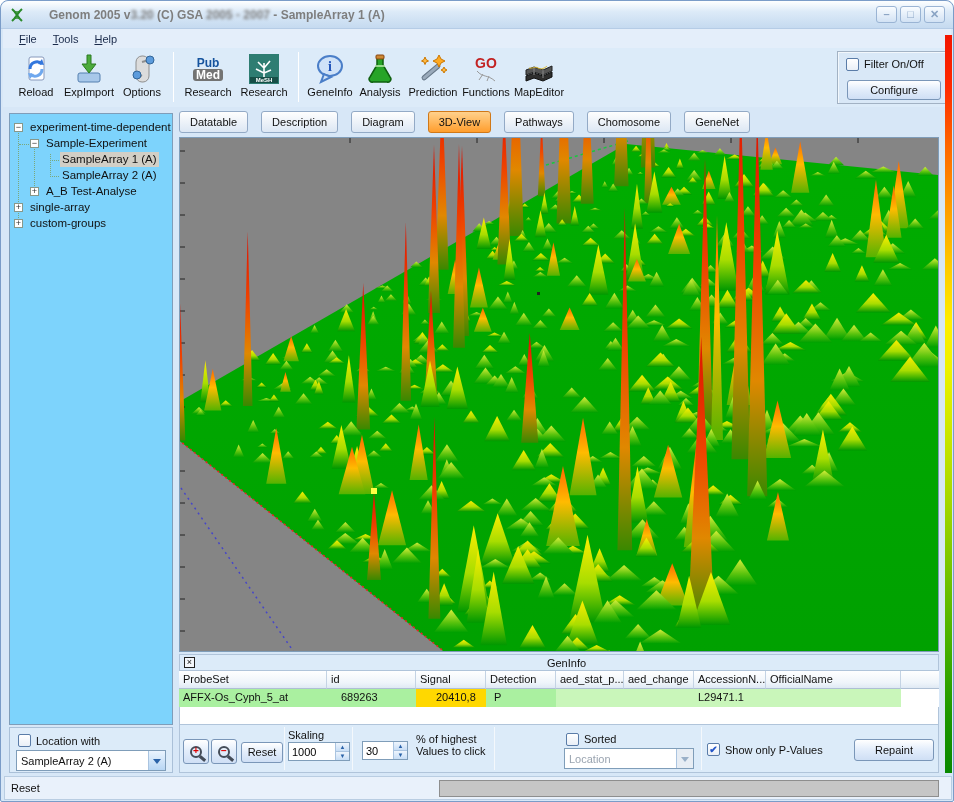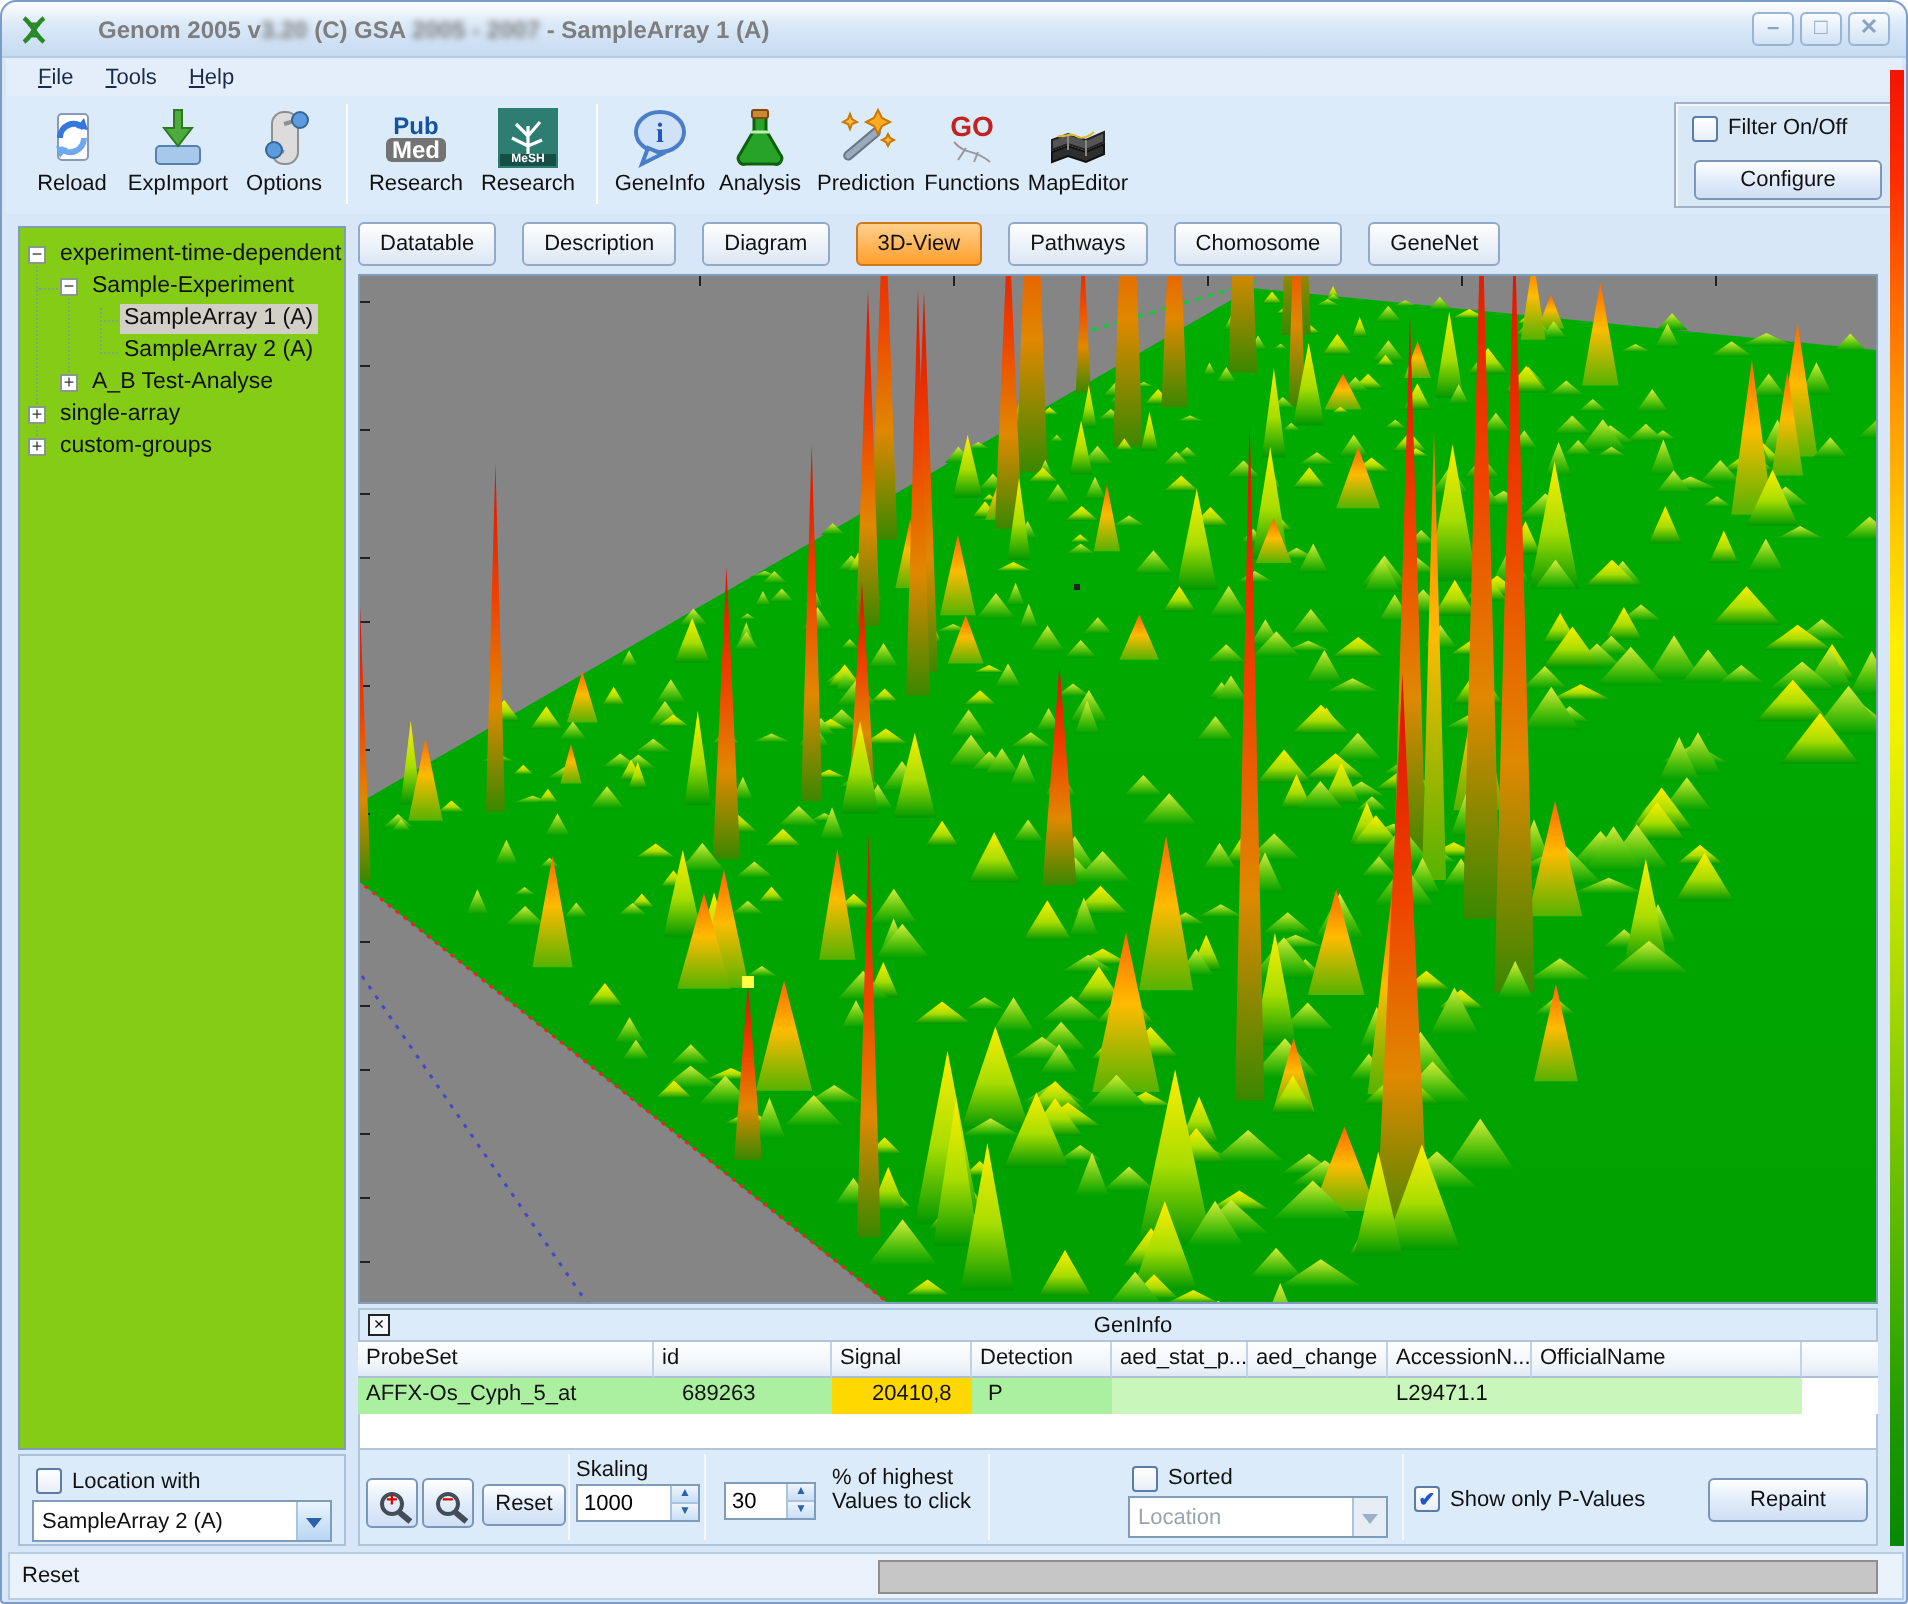--- a/index.html
+++ b/index.html
@@ -46,21 +46,21 @@
   .combo.disabled .val{color:#9aa4b0}
   .combo.disabled .combo-btn{background:#e7edf4}
   .combo.disabled .combo-btn::before{border-top-color:#9ab0c8}
   .spin{position:absolute;display:flex;border:1px solid #7f9db9;background:#fff;height:19px}
   .spin input{border:0;flex:1;min-width:0;padding-left:3px;font:11px "Liberation Sans",sans-serif;outline:none;background:transparent}
   .spinner{width:14px;display:flex;flex-direction:column;border-left:1px solid #aac4e0}
   .spinner .su,.spinner .sd{flex:1;font-size:6px;line-height:8px;text-align:center;color:#2a62a8;background:linear-gradient(#eef5fd,#c8def6)}
   .spinner .su{border-bottom:1px solid #aac4e0}
   .su::before{content:"▲"} .sd::before{content:"▼"}
   
-  .tree-panel{position:absolute;left:8px;top:112px;width:164px;height:612px;background:#84cc16;border:1px solid #7f9db9;font-size:11.5px;overflow:hidden}
+  .tree-panel{position:absolute;left:8px;top:112px;width:164px;height:612px;background:#7dd3fc;border:1px solid #7f9db9;font-size:11.5px;overflow:hidden}
   .trow{position:absolute;height:16px;line-height:15px;white-space:nowrap}
   .tbox{position:absolute;top:3px;width:9px;height:9px;border:1px solid #88988a;background:#fff;text-align:center;font-size:9px;line-height:7px;color:#333}
   .tbox.minus::before{content:"−"} .tbox.plus::before{content:"+"}
   .tnode{position:absolute;top:0;padding:0 2px}
   .tnode.selected{background:#d2cfc6}
   .guide{position:absolute;width:0;border-left:1px dotted #7aa87a}
   .hstub{position:absolute;height:0;border-top:1px dotted #7aa87a}
   
   .tabs{position:absolute;left:178px;top:110px;height:24px;display:flex;gap:13px}
   .tab{height:22px;padding:0 10px;line-height:20px;border:1px solid #93aac6;border-radius:3px;background:linear-gradient(#fefefe,#dce7f4);color:#111}

